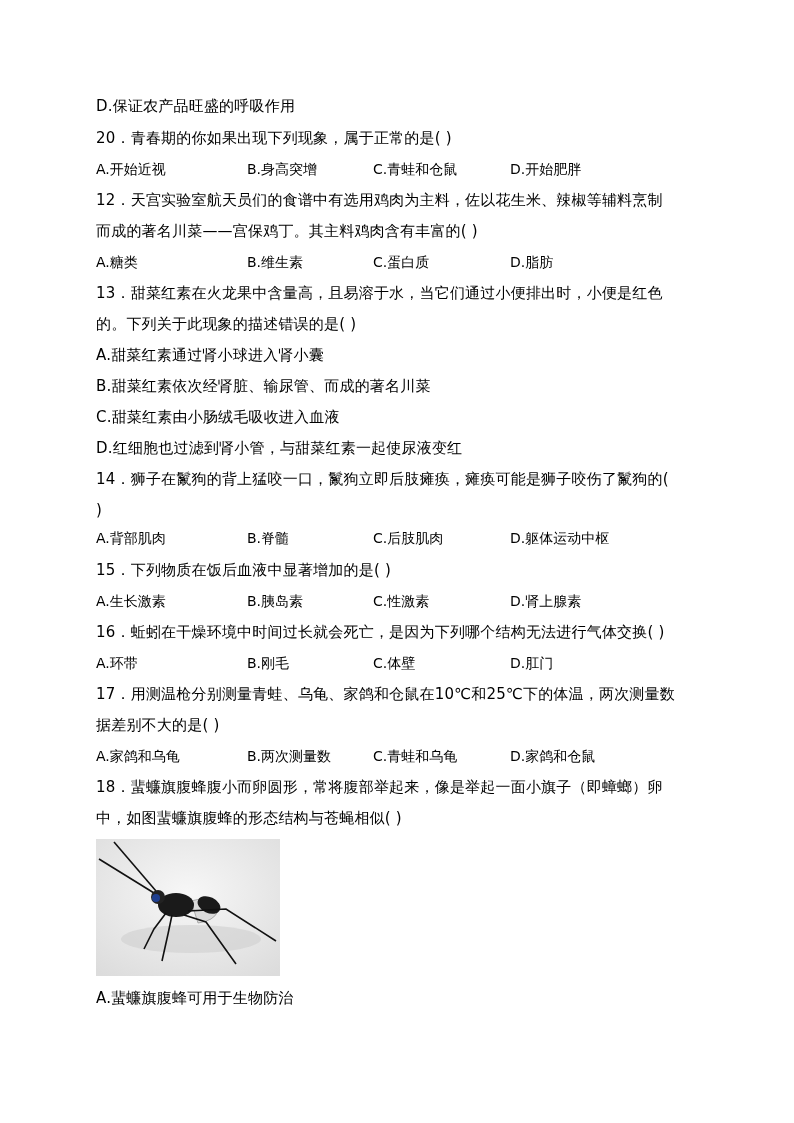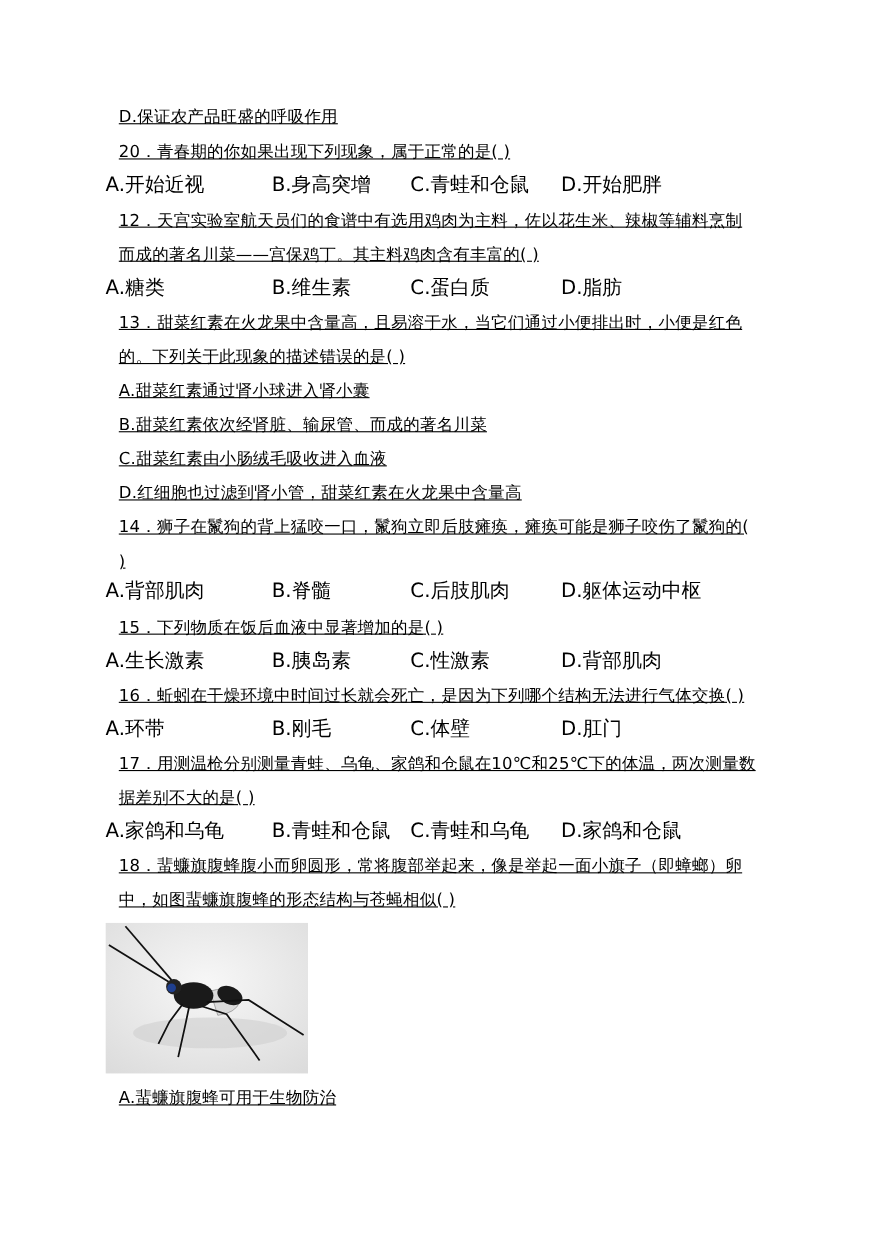--- a/index.html
+++ b/index.html
@@ -1,20 +1,20 @@
 <!DOCTYPE html>
 <html><head>
   <meta charset="utf-8">
   <style>
     html, body { margin: 0; padding: 0; background: #ffffff; }
     body { width: 794px; height: 1123px; position: relative; overflow: hidden;
            font-family: "DejaVu Sans", "Liberation Sans", sans-serif; color: #000; }
     .page { position: absolute; left: 96px; top: 0; width: 610px; }
-    .line { position: absolute; left: 12px; font-size: 15px; line-height: 20px; white-space: nowrap; letter-spacing: 0.2px; text-decoration: underline; }
-    .opts { position: absolute; left: 0; width: 610px; height: 20px; font-size: 18px; line-height: 20px; white-space: nowrap; }
+    .line { position: absolute; left: 0; font-size: 15px; line-height: 20px; white-space: nowrap; letter-spacing: 0.2px; }
+    .opts { position: absolute; left: 0; width: 610px; height: 20px; font-size: 14px; line-height: 20px; white-space: nowrap; }
     .opt { position: absolute; top: 0; }
     .opt.a { left: 0; }
     .opt.b { left: 151px; }
     .opt.c { left: 277px; }
     .opt.d { left: 414px; }
     .figure { position: absolute; left: 0; top: 839px; width: 184px; height: 137px; background: #ececec; overflow: hidden; }
   </style>
 </head>
 <body>
 
@@ -37,52 +37,52 @@
     <span class="opt b">B.维生素</span>
     <span class="opt c">C.蛋白质</span>
     <span class="opt d">D.脂肪</span>
   </div>
 
   <div class="line" style="top:283px">13．甜菜红素在火龙果中含量高，且易溶于水，当它们通过小便排出时，小便是红色</div>
   <div class="line" style="top:314px">的。下列关于此现象的描述错误的是( )</div>
   <div class="line" style="top:345px">A.甜菜红素通过肾小球进入肾小囊</div>
   <div class="line" style="top:376px">B.甜菜红素依次经肾脏、输尿管、而成的著名川菜</div>
   <div class="line" style="top:407px">C.甜菜红素由小肠绒毛吸收进入血液</div>
-  <div class="line" style="top:438px">D.红细胞也过滤到肾小管，甜菜红素在火龙果中含量高</div>
+  <div class="line" style="top:438px">D.红细胞也过滤到肾小管，与甜菜红素一起使尿液变红</div>
 
   <div class="line" style="top:469px">14．狮子在鬣狗的背上猛咬一口，鬣狗立即后肢瘫痪，瘫痪可能是狮子咬伤了鬣狗的(</div>
   <div class="line" style="top:500px">)</div>
   <div class="opts" style="top:528px">
     <span class="opt a">A.背部肌肉</span>
     <span class="opt b">B.脊髓</span>
     <span class="opt c">C.后肢肌肉</span>
     <span class="opt d">D.躯体运动中枢</span>
   </div>
 
   <div class="line" style="top:560px">15．下列物质在饭后血液中显著增加的是( )</div>
   <div class="opts" style="top:591px">
     <span class="opt a">A.生长激素</span>
     <span class="opt b">B.胰岛素</span>
     <span class="opt c">C.性激素</span>
-    <span class="opt d">D.背部肌肉</span>
+    <span class="opt d">D.肾上腺素</span>
   </div>
 
   <div class="line" style="top:622px">16．蚯蚓在干燥环境中时间过长就会死亡，是因为下列哪个结构无法进行气体交换( )</div>
   <div class="opts" style="top:653px">
     <span class="opt a">A.环带</span>
     <span class="opt b">B.刚毛</span>
     <span class="opt c">C.体壁</span>
     <span class="opt d">D.肛门</span>
   </div>
 
   <div class="line" style="top:684px">17．用测温枪分别测量青蛙、乌龟、家鸽和仓鼠在10℃和25℃下的体温，两次测量数</div>
   <div class="line" style="top:715px">据差别不大的是( )</div>
   <div class="opts" style="top:746px">
     <span class="opt a">A.家鸽和乌龟</span>
-    <span class="opt b">B.青蛙和仓鼠</span>
+    <span class="opt b">B.两次测量数</span>
     <span class="opt c">C.青蛙和乌龟</span>
     <span class="opt d">D.家鸽和仓鼠</span>
   </div>
 
   <div class="line" style="top:777px">18．蜚蠊旗腹蜂腹小而卵圆形，常将腹部举起来，像是举起一面小旗子（即蟑螂）卵</div>
   <div class="line" style="top:808px">中，如图蜚蠊旗腹蜂的形态结构与苍蝇相似( )</div>
 
   <div class="figure">
     <svg width="184" height="137" viewBox="0 0 184 137">
       <defs>

